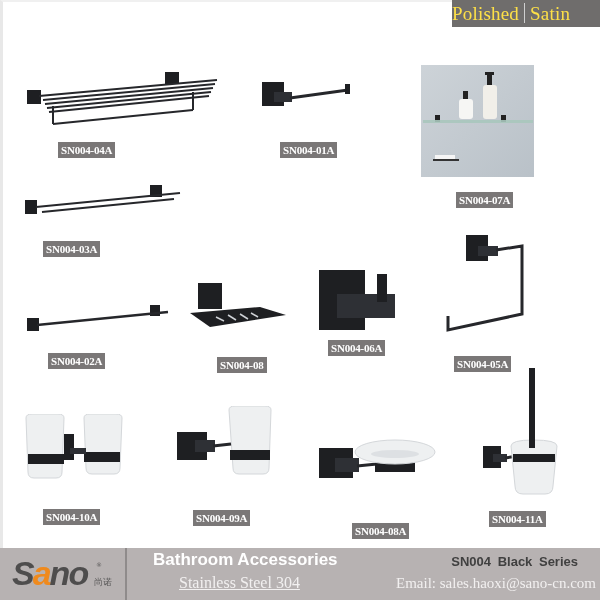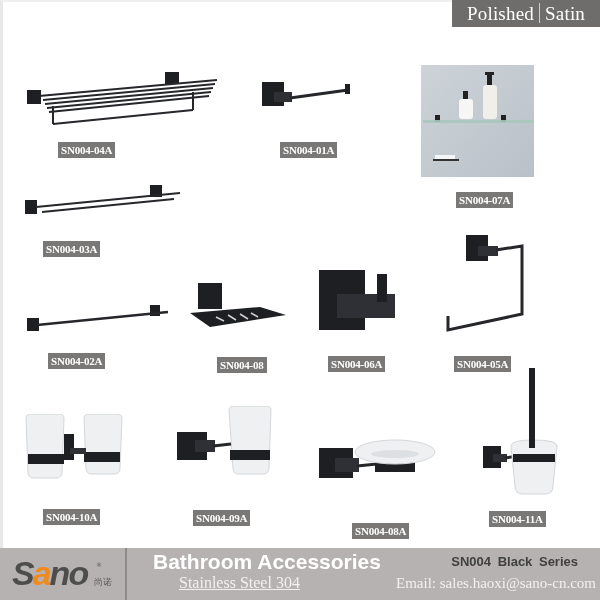--- a/index.html
+++ b/index.html
@@ -1,40 +1,40 @@
 <!DOCTYPE html>
 <html><head>
   <meta charset="utf-8">
   <style>
     * { box-sizing: border-box; margin: 0; padding: 0; }
     html, body { width: 600px; height: 600px; overflow: hidden; background: #ffffff; }
     body { position: relative; font-family: "Liberation Serif", serif; }
     .frame { position: absolute; left: 0; top: 0; width: 600px; height: 600px; border-left: 3px solid #e8e8e8; border-top: 2px solid #f0f0f0; }
     .finish-badge {
       position: absolute; left: 452px; top: 0; width: 148px; height: 27px;
-      background: #6f6d6c; color: #ffffff; font-family: "Liberation Serif", serif;
-      font-size: 19px; line-height: 27px; text-align: center; letter-spacing: 0.2px;
+      background: #6f6d6c; color: #fde047; font-family: "Liberation Serif", serif;
+      font-size: 19px; line-height: 27px; letter-spacing: 0.2px;
     }
     .finish-sep { display: inline-block; width: 1px; height: 20px; background: #cfcfcf; vertical-align: -3px; margin: 0 5px; }
     .product { position: absolute; }
     .code-label {
       position: absolute; background: #7a7777; color: #ffffff;
       font-family: "Liberation Serif", serif; font-size: 11px; line-height: 16px;
       height: 16px; padding: 0 3px; white-space: nowrap; letter-spacing: -0.2px; font-weight: bold;
     }
     .blk { fill: #1e1f22; }
     .blk2 { fill: #2e3035; }
     .glass { fill: #eef0f1; stroke: #d4d7da; stroke-width: 1; }
     .footer {
       position: absolute; left: 0; top: 548px; width: 600px; height: 68px;
       background: #b7b2b2;
     }
     .footer-logo { position: absolute; left: 0; top: 0; width: 125px; height: 52px; }
     .footer-divider { position: absolute; left: 125px; top: 0; width: 2px; height: 52px; background: #8f8b8b; }
-    .footer-title { position: absolute; left: 153px; top: 2px; font-family: "Liberation Sans", sans-serif; font-weight: bold; font-size: 21px; color: #ffffff; }
+    .footer-title { position: absolute; left: 153px; top: 2px; font-family: "Liberation Sans", sans-serif; font-weight: bold; font-size: 17px; color: #ffffff; }
     .footer-sub { position: absolute; left: 179px; top: 26px; font-family: "Liberation Serif", serif; font-size: 16px; color: #f2f0f0; text-decoration: underline; }
     .footer-series { position: absolute; right: 22px; top: 6px; font-family: "Liberation Sans", sans-serif; font-weight: bold; font-size: 13px; color: #404040; word-spacing: 3px; }
     .footer-email { position: absolute; right: 4px; top: 27px; font-family: "Liberation Serif", serif; font-size: 15px; color: #f2f0f0; text-align: right; }
     .logo-s { position: absolute; left: 12px; top: 6px; font-family: "Liberation Sans", sans-serif; font-weight: bold; font-style: italic; font-size: 34px; color: #4e4d4d; letter-spacing: -2px; }
     .logo-a { color: #ef8a1d; }
     .logo-cn { position: absolute; left: 94px; top: 28px; font-size: 9px; color: #5a5959; font-family: "DejaVu Sans", sans-serif; }
     .logo-reg { position: absolute; left: 96px; top: 13px; font-size: 6px; color: #5a5959; font-family: "DejaVu Sans", sans-serif; }
   </style>
 </head>
 <body>
@@ -117,21 +117,21 @@
     <line x1="63" y1="32" x2="70" y2="36"></line>
   </g>
 </svg>
 <div class="code-label" style="left:217px;top:357px">SN004-08</div>
 
 <svg class="product" style="left:317px;top:268px" width="82" height="66" viewBox="0 0 82 66">
   <rect class="blk" x="2" y="2" width="46" height="60"></rect>
   <rect class="blk2" x="20" y="26" width="58" height="24"></rect>
   <rect class="blk" x="60" y="6" width="10" height="28"></rect>
 </svg>
-<div class="code-label" style="left:328px;top:356px">SN004-06A</div>
+<div class="code-label" style="left:328px;top:340px">SN004-06A</div>
 
 <svg class="product" style="left:444px;top:232px" width="84" height="102" viewBox="0 0 84 102">
   <rect class="blk" x="22" y="3" width="22" height="26"></rect>
   <rect class="blk2" x="34" y="14" width="20" height="10"></rect>
   <g stroke="#26272b" stroke-width="3" fill="none">
     <polyline points="52,18 78,14 78,82 4,98 4,84"></polyline>
   </g>
 </svg>
 <div class="code-label" style="left:454px;top:356px">SN004-05A</div>
 

